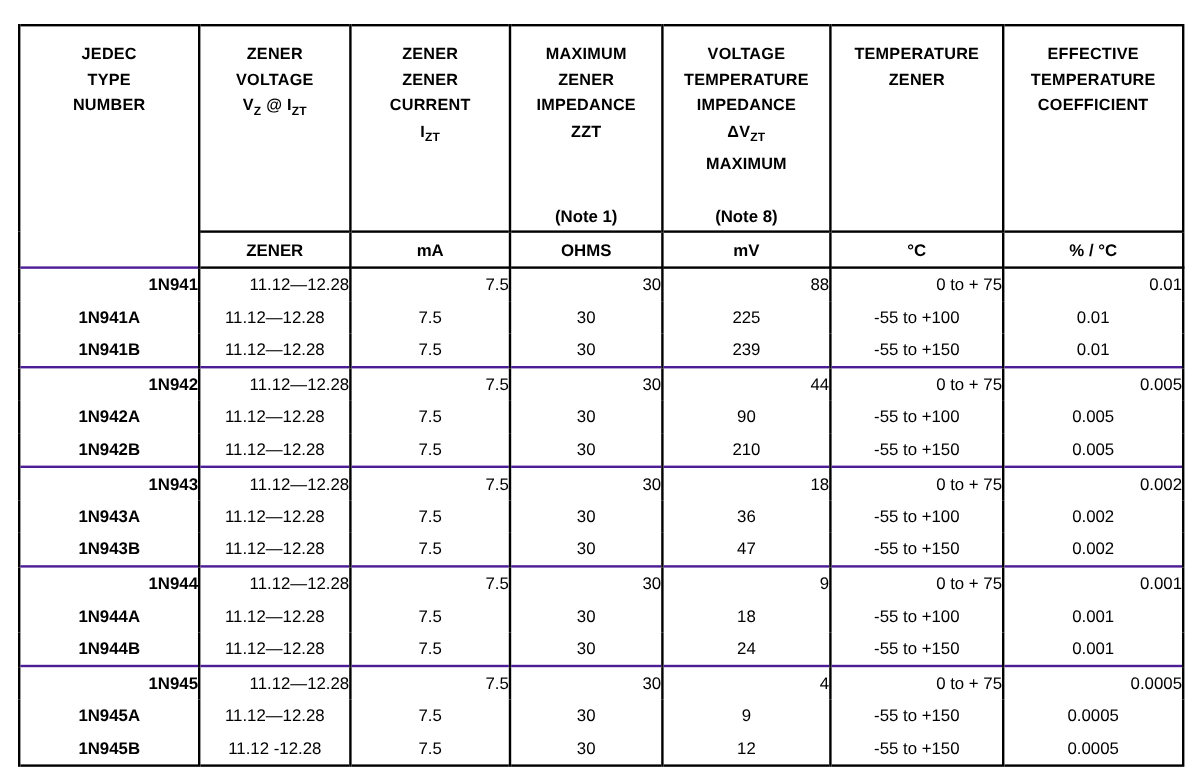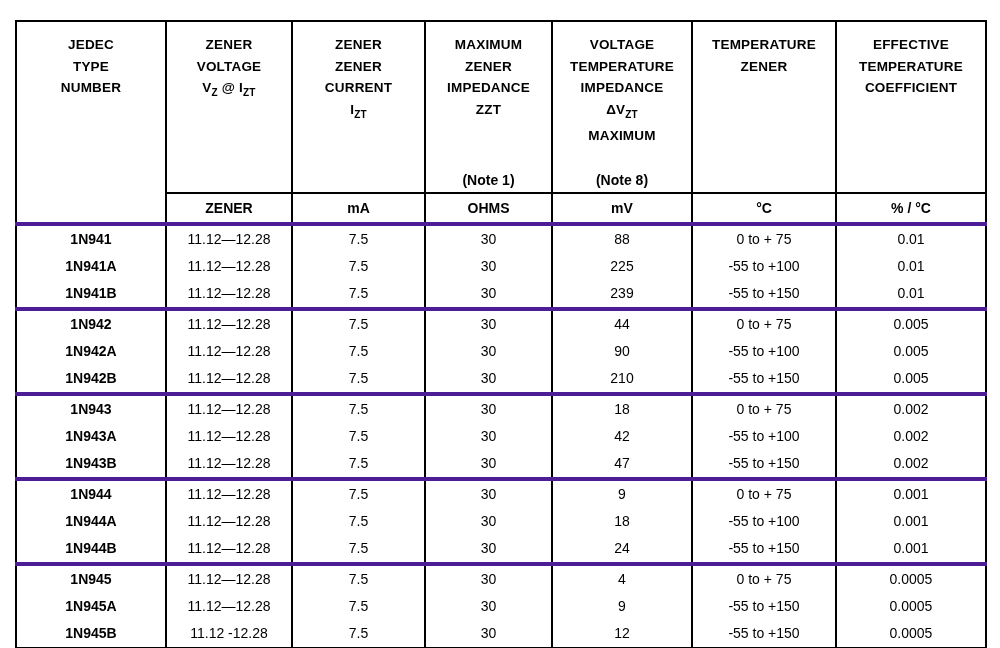--- a/index.html
+++ b/index.html
@@ -64,21 +64,22 @@
     border-top: 2px solid #000;
     border-bottom: 2px solid #000;
     height: 28px;
     font-size: 14px;
     font-weight: bold;
     text-align: center;
     vertical-align: middle;
     white-space: nowrap;
   }
   tbody.group > tr:first-child > td {
-    border-top: 4px solid #4c1d95;
+    border-top: 2px solid #4c1d95;
+    text-align: right;
   }
   td {
     height: 27px;
     text-align: center;
     vertical-align: middle;
     font-size: 14px;
     line-height: 27px;
     white-space: nowrap;
   }
   td.type {
@@ -231,21 +232,21 @@
           <td>30</td>
           <td>18</td>
           <td>0 to + 75</td>
           <td>0.002</td>
         </tr>
         <tr>
           <td class="type">1N943A</td>
           <td>11.12—12.28</td>
           <td>7.5</td>
           <td>30</td>
-          <td>42</td>
+          <td>36</td>
           <td>-55 to +100</td>
           <td>0.002</td>
         </tr>
         <tr>
           <td class="type">1N943B</td>
           <td>11.12—12.28</td>
           <td>7.5</td>
           <td>30</td>
           <td>47</td>
           <td>-55 to +150</td>

